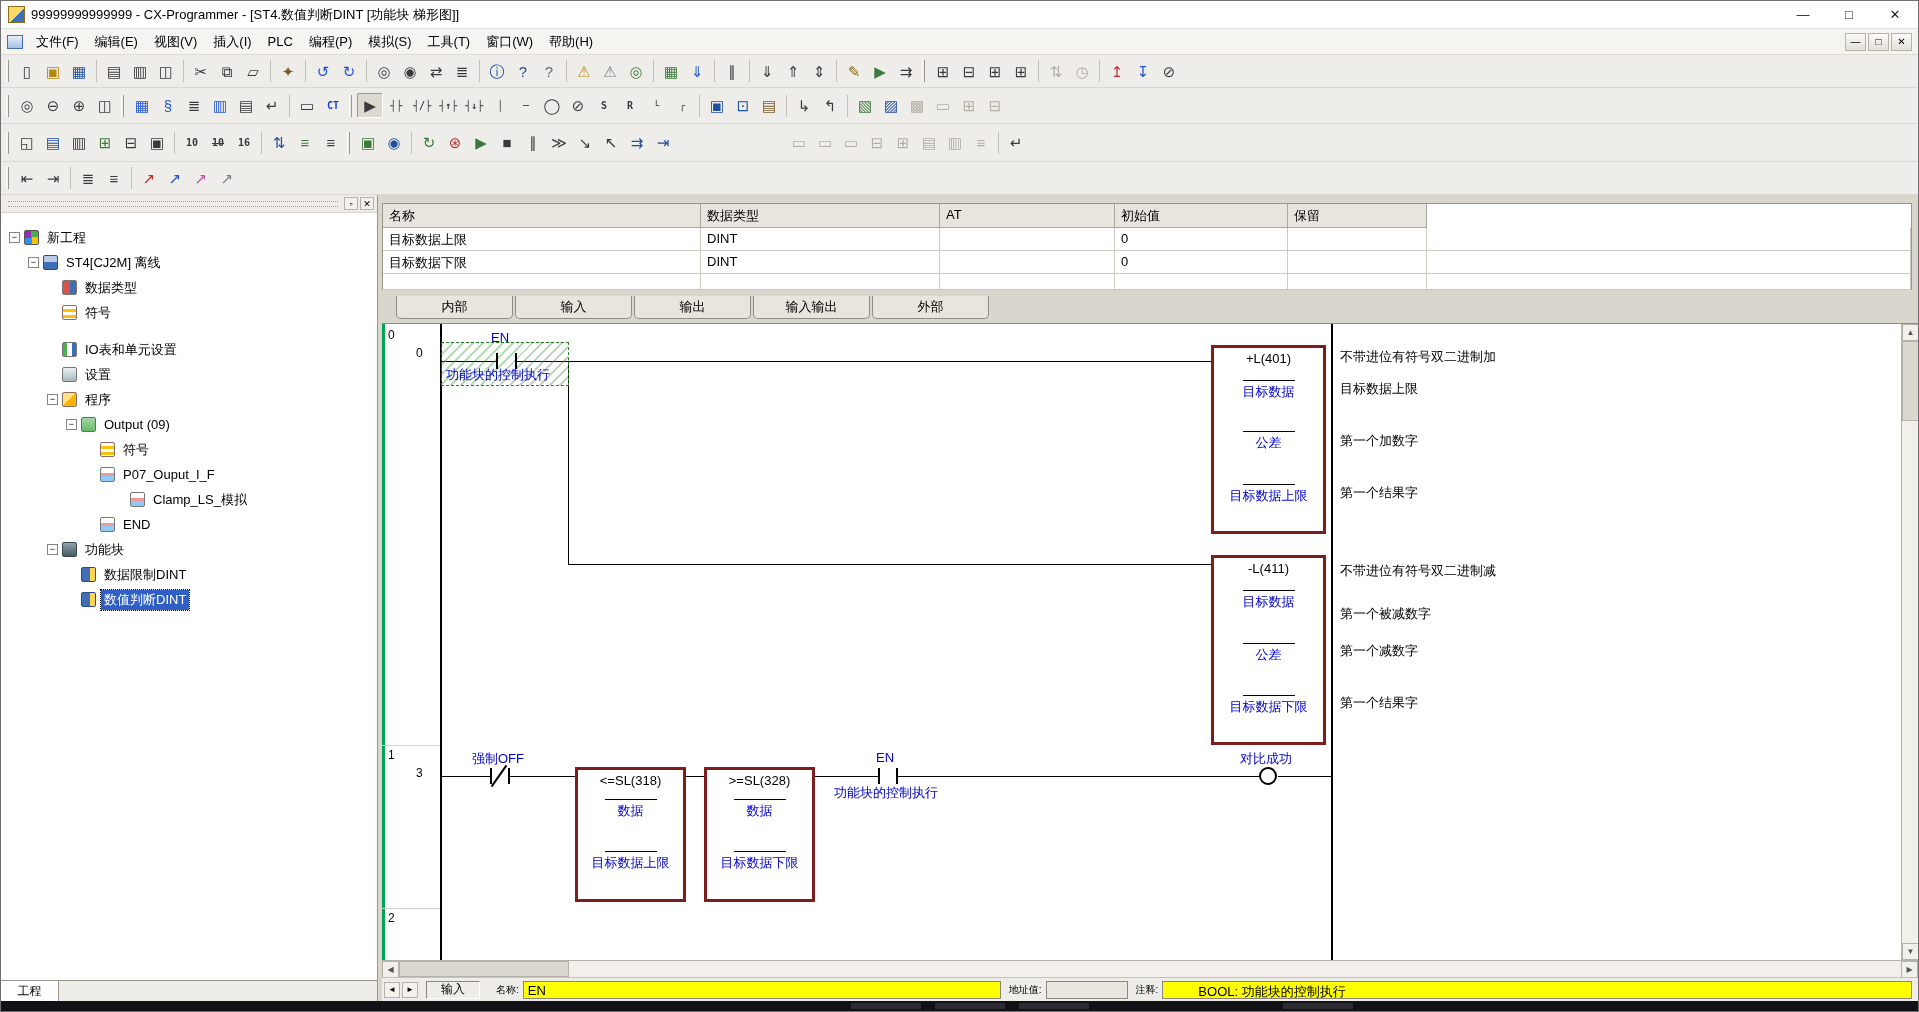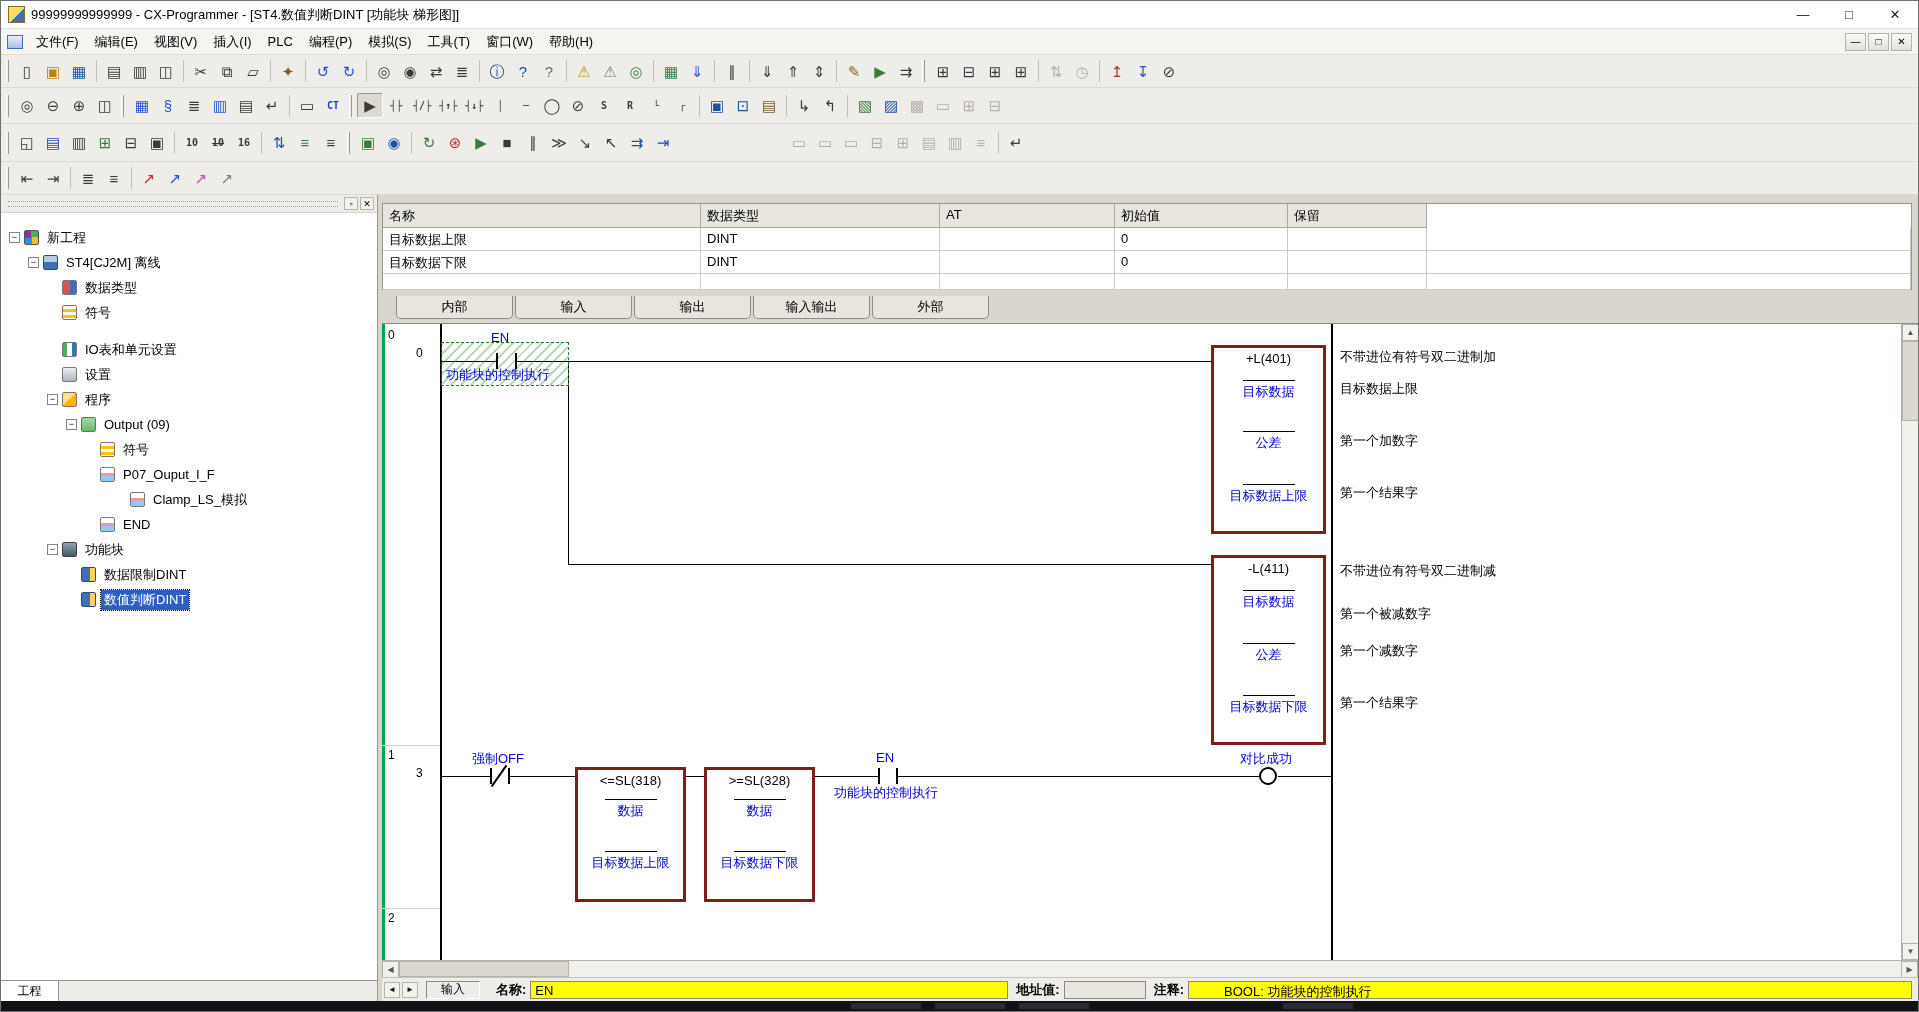--- a/index.html
+++ b/index.html
@@ -102,21 +102,21 @@
   .vsb .thumb { position:absolute; top:17px; left:0; width:17px; height:80px; background:#dbd8cf; border:1px solid #b5b2aa; }
 
   .hsb { height:17px; background:#f2f0ea; border-top:1px solid #b5b2aa; display:flex; flex:none; }
   .hsb .thumb { width:170px; height:100%; background:#dbd8cf; border:1px solid #b5b2aa; }
   .hsb .track { flex:1; }
 
   
   .fbstatus { height:24px; background:#efedea; border-top:1px solid #c5c2b9; display:flex; align-items:center; padding:0 2px; flex:none; }
   .sm-btn { width:16px; height:16px; border:1px solid #b5b2aa; background:#f4f2ec; font-size:8px; display:flex; align-items:center; justify-content:center; margin-right:2px; flex:none; }
   .modebox { width:54px; height:18px; border:1px solid; border-color:#8a877e #fff #fff #8a877e; display:flex; align-items:center; justify-content:center; margin:0 8px 0 6px; font-size:12px; flex:none; }
-  .slabel { margin:0 4px 0 8px; font-size:13px; flex:none;font-weight:bold; }
+  .slabel { margin:0 4px 0 8px; font-size:10px; flex:none; }
   .field { height:18px; border:1px solid #8a877e; padding:1px 4px; font-size:13px; white-space:nowrap; overflow:hidden; flex:none; }
   .field.yellow { background:#ffff00; }
   .field.gray { background:#e8e6de; }
   .field.grow { flex:1; margin-right:4px;padding-left:35px; }
 
   
   .taskbar { height:10px; background:#121216; display:flex; align-items:center; flex:none; }
   .tb-slot { width:70px; height:6px; background:#2b2b31; margin-right:14px; flex:none; }
   .tb-slot:first-child { margin-left:850px; }
   .tb-slot.far { margin-left:180px; }

